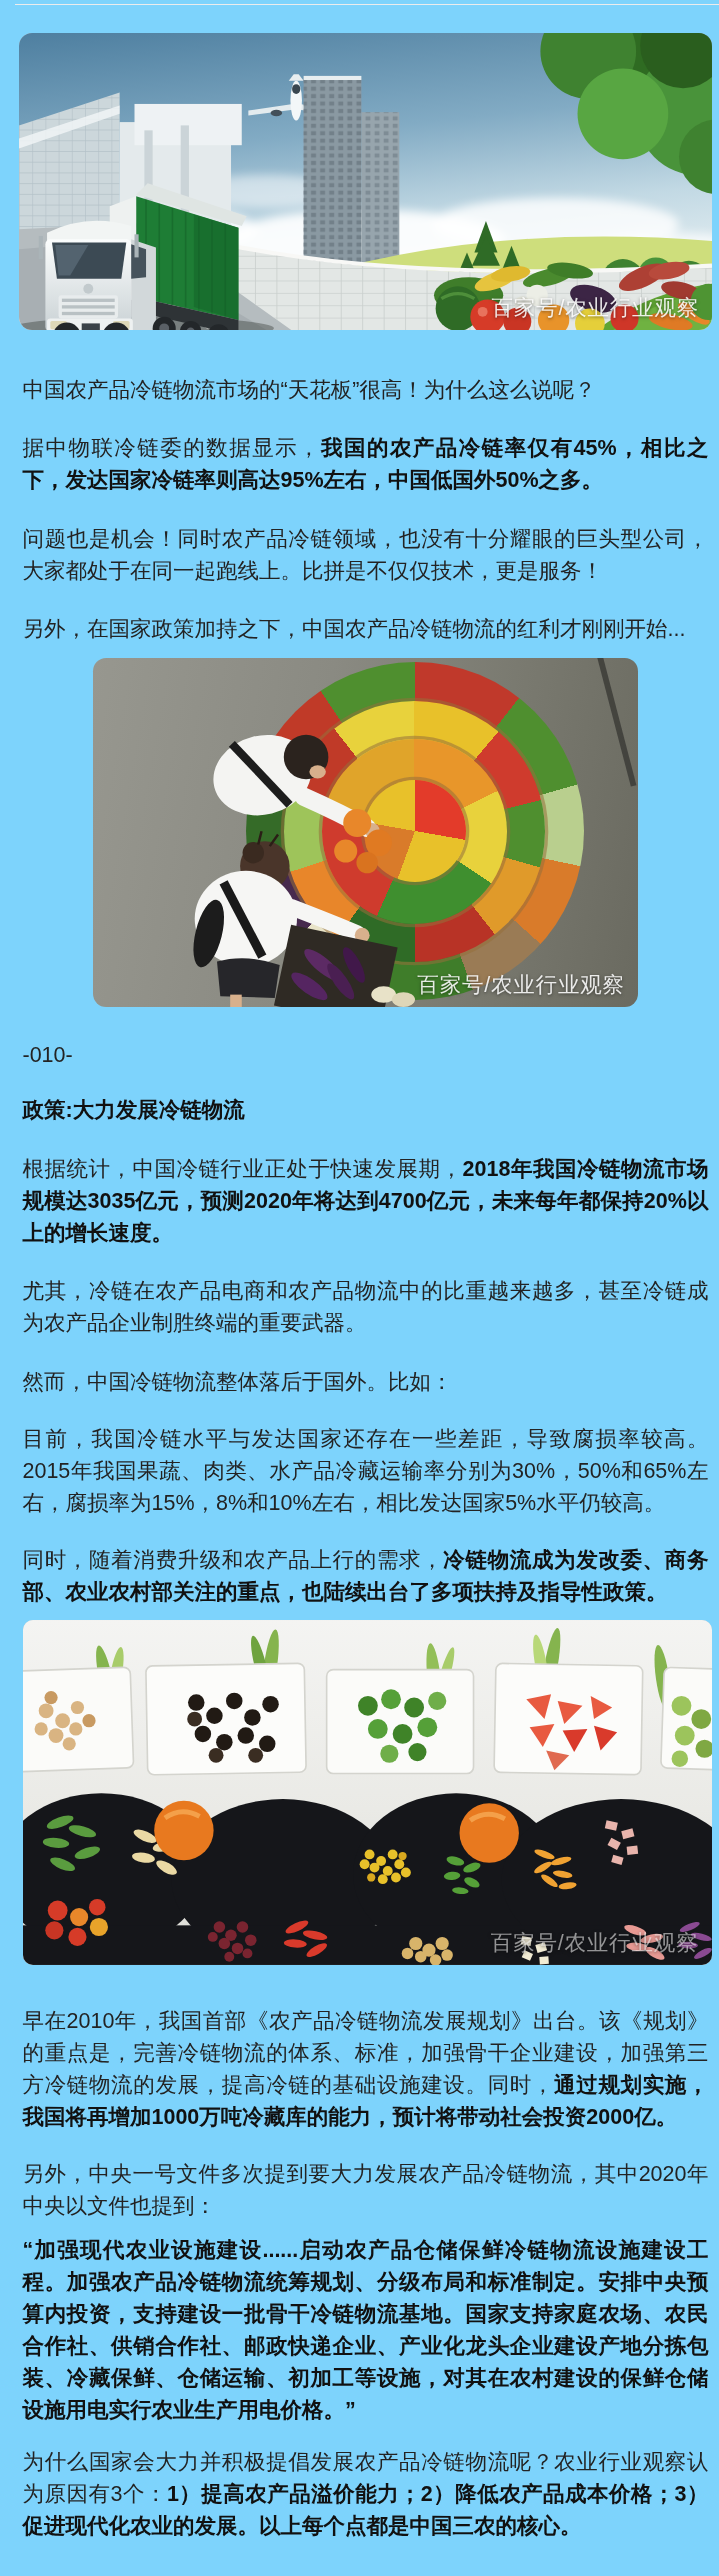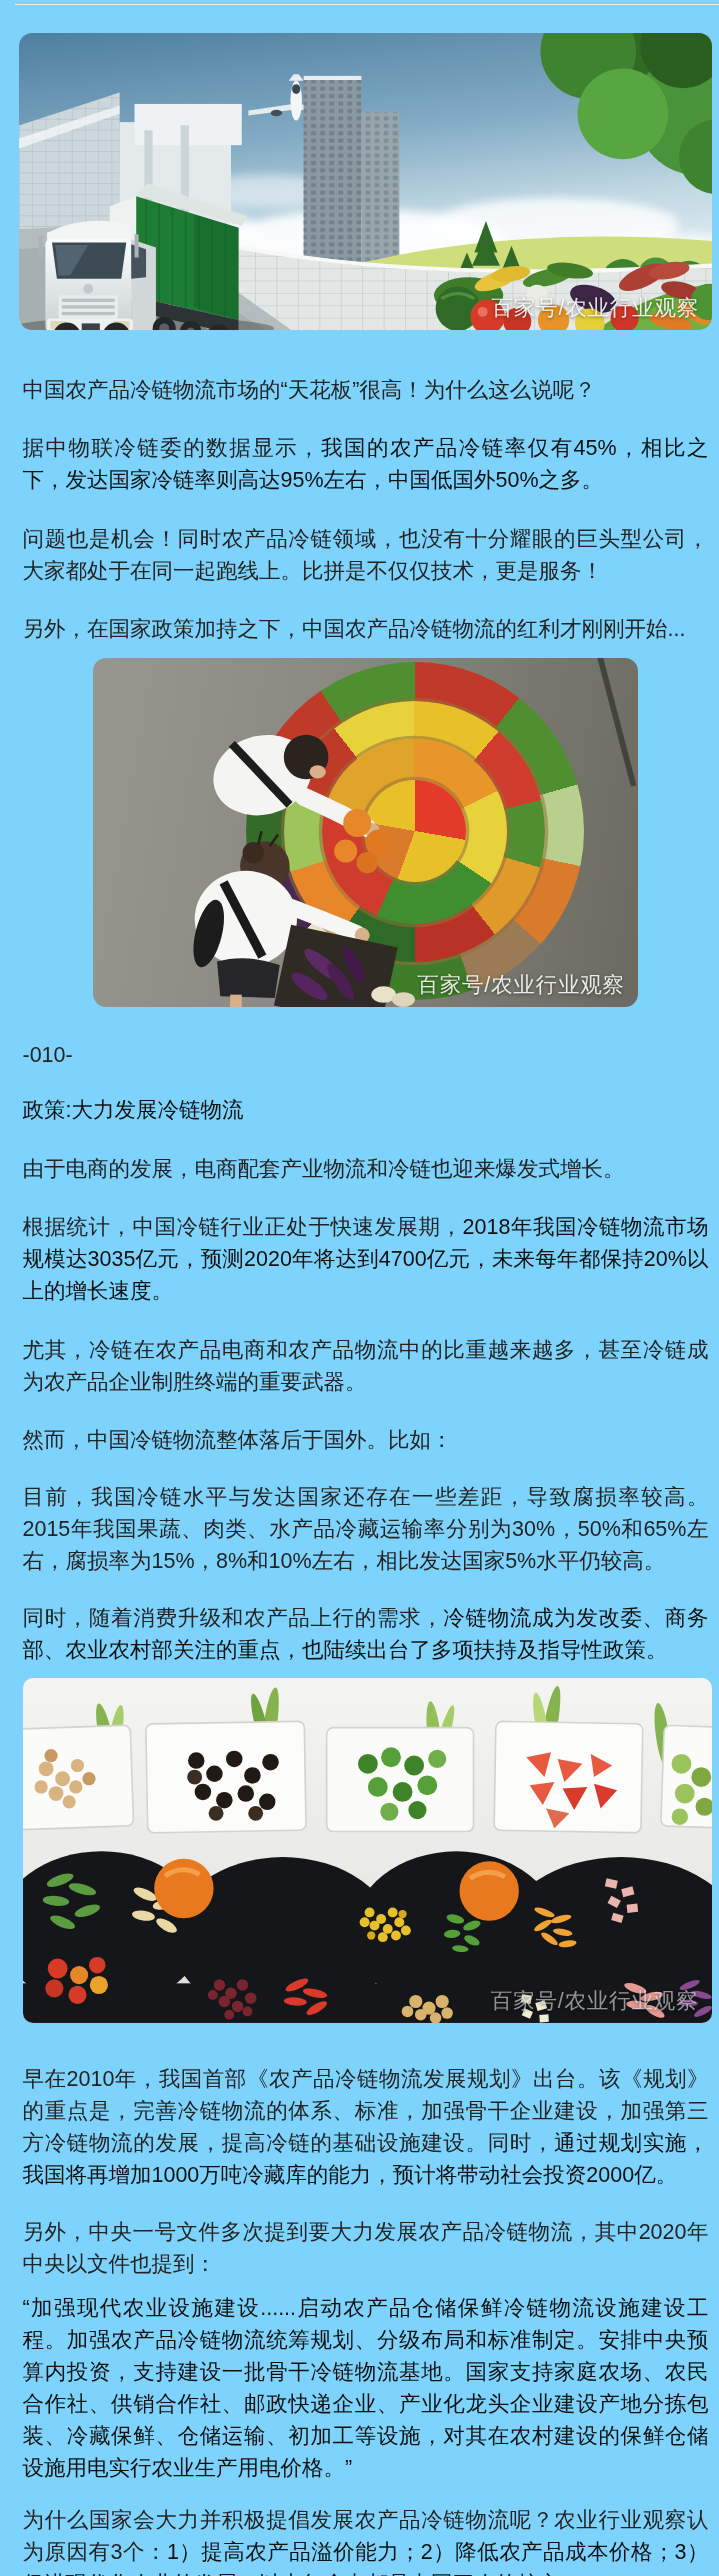--- a/index.html
+++ b/index.html
@@ -9,21 +9,21 @@
   .img-wrap{position:relative;overflow:hidden;background:#ccc;}
   .img-wrap svg{display:block;}
   .hero{margin:33px 13.2px 0;width:693px;height:297px;border-radius:13.2px;}
   .img2{margin:13.2px auto 0;width:545px;height:349px;border-radius:13.2px;
         background:linear-gradient(100deg,#97978f 0%,#8a8a82 40%,#79796f 72%,#6a6a60 100%);}
   .img3{margin:12.4px 14px 0 16.5px;width:689px;height:345px;border-radius:10px;}
   .wm{position:absolute;right:13.2px;bottom:8.3px;font-size:21.5px;letter-spacing:0.8px;
       color:rgba(255,255,255,.88);text-shadow:0 0.8px 3.3px rgba(0,0,0,.5);white-space:nowrap;}
   article p{margin:26.4px 16.5px 0;font-size:21.5px;line-height:32px;color:#232323;
             text-align:justify;text-justify:inter-ideograph;}
-  article p b{font-weight:400;color:#111;}
+  article p b{font-weight:700;color:#111;}
   .ring{position:absolute;border-radius:50%;}
   .ring.inner{box-shadow:0 0 0 3.3px rgba(150,112,58,.55);}
   .overlay{position:absolute;left:0;top:0;}
 </style>
 </head>
 <body>
 
 <div class="page">
   <div class="top-line"></div>
 
@@ -251,21 +251,20 @@
           <ellipse cx="316" cy="372" rx="24" ry="8" fill="#41184a" transform="rotate(62 316 372)"></ellipse>
           <ellipse cx="352" cy="408" rx="15" ry="10" fill="#e8e2c8"></ellipse>
           <ellipse cx="376" cy="414" rx="14" ry="9" fill="#ded6b8"></ellipse>
         </g>
       </svg>
       <div class="wm">百家号/农业行业观察</div>
     </div>
 
     <p style="margin-top:32px"><span>-010-</span></p>
     <p style="margin-top:23px"><b>政策:大力发展冷链物流</b></p>
-    <p><span>由于电商的发展，电商配套产业物流和冷链也迎来爆发式增长。</span></p>
     <p><span>根据统计，中国冷链行业正处于快速发展期，</span><b>2018年我国冷链物流市场规模达3035亿元，预测2020年将达到4700亿元，未来每年都保持20%以上的增长速度。</b></p>
     <p><span>尤其，冷链在农产品电商和农产品物流中的比重越来越多，甚至冷链成为农产品企业制胜终端的重要武器。</span></p>
     <p style=""><span>然而，中国冷链物流整体落后于国外。比如：</span></p>
     <p style="margin-top:25px"><span>目前，我国冷链水平与发达国家还存在一些差距，导致腐损率较高。2015年我国果蔬、肉类、水产品冷藏运输率分别为30%，50%和65%左右，腐损率为15%，8%和10%左右，相比发达国家5%水平仍较高。</span></p>
     <p style="margin-top:25px"><span>同时，随着消费升级和农产品上行的需求，</span><b>冷链物流成为发改委、商务部、农业农村部关注的重点，也陆续出台了多项扶持及指导性政策。</b></p>
 
     <div class="img-wrap img3">
       <svg width="689" height="345" viewBox="0 0 835 418">
         <defs>
           <linearGradient id="bg3" x1="0" y1="0" x2="0" y2="1">

